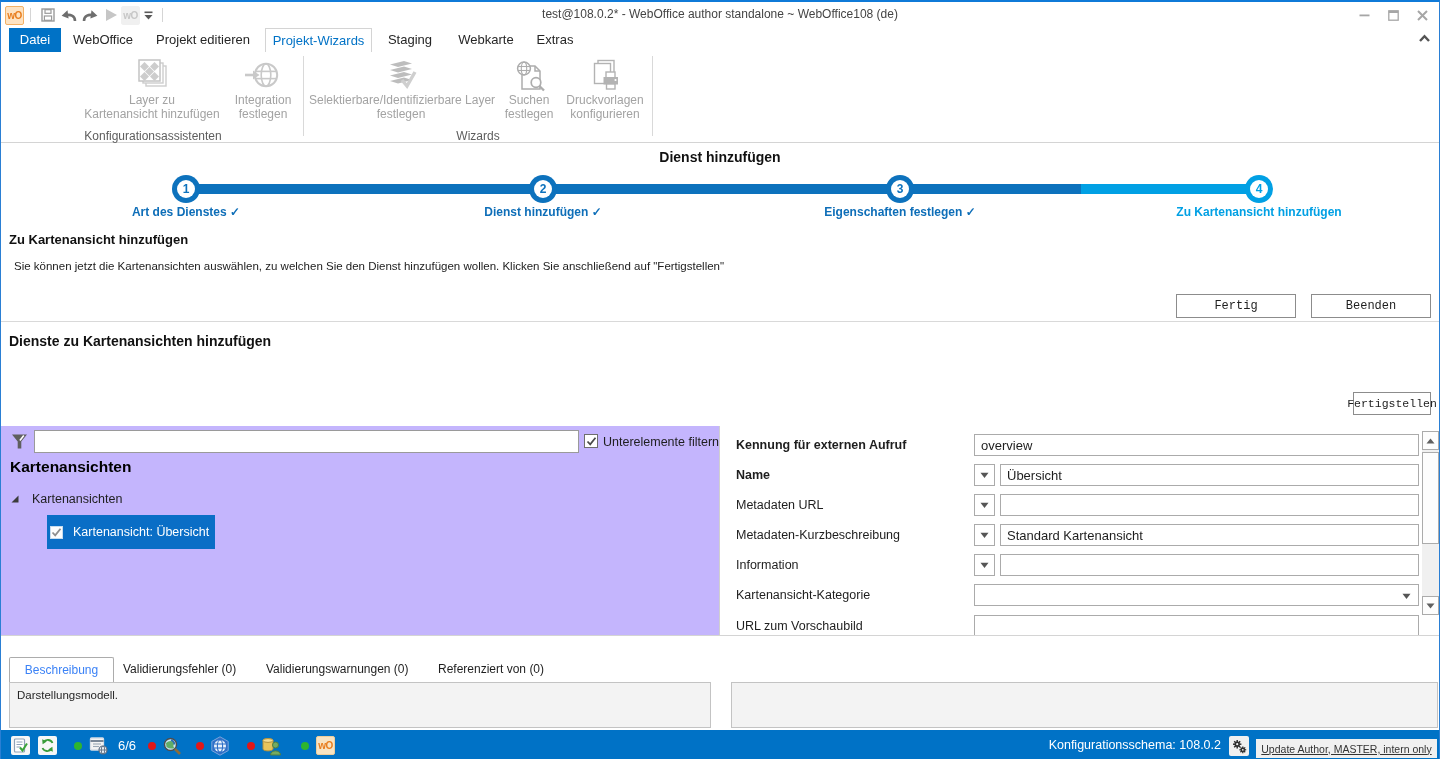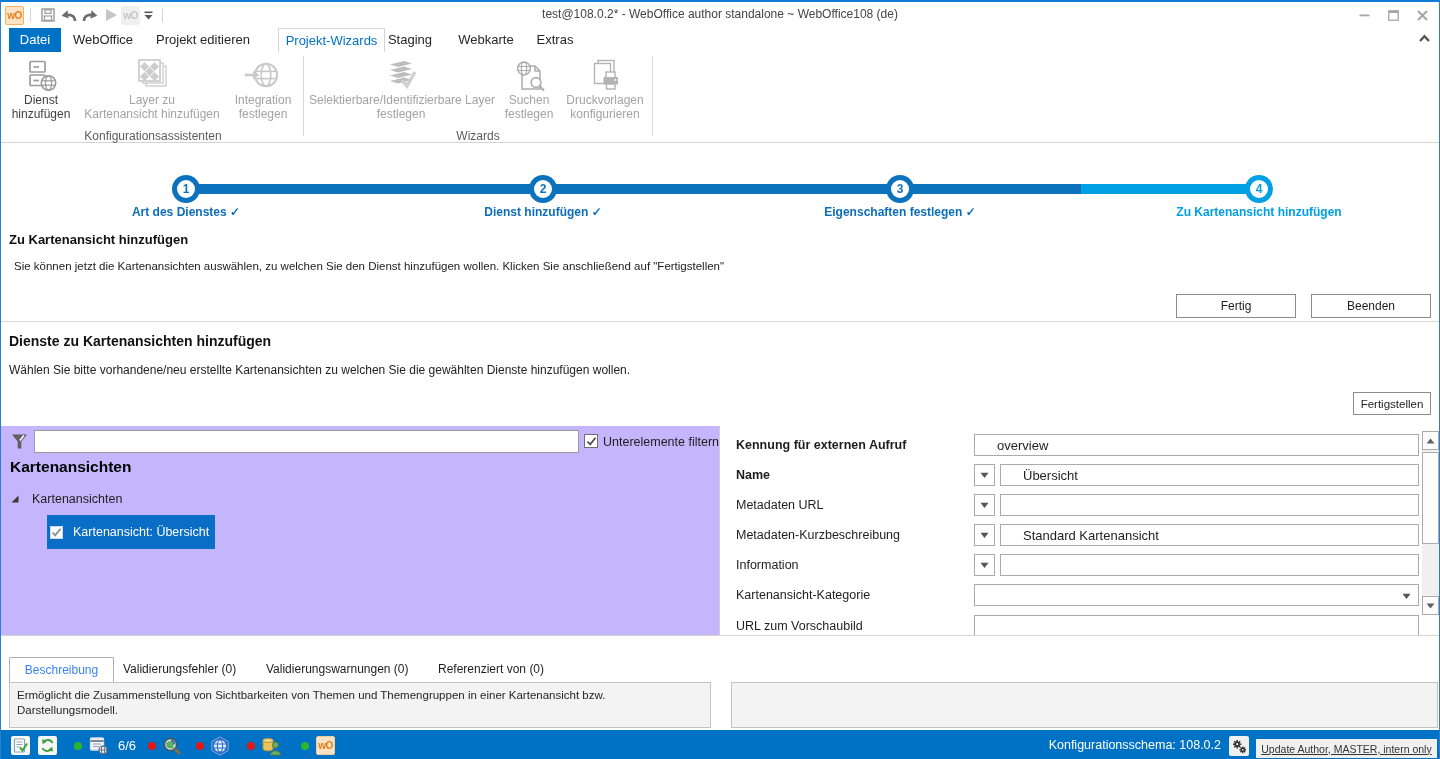--- a/index.html
+++ b/index.html
@@ -23,21 +23,21 @@
   .qat-btn { width:21px; height:20px; display:flex; align-items:center; justify-content:center; }
   .win-title { position:absolute; top:5px; left:0; width:100%; text-align:center; font-size:12px; color:#444; }
   .win-controls { position:absolute; right:2px; top:0; display:flex; }
   .win-btn { width:29px; height:26px; display:flex; align-items:center; justify-content:center; }
 
   
   .tabrow { position:absolute; left:0; top:26px; width:1438px; height:24px; background:#fff; }
   .tab { position:absolute; top:0; height:24px; font-size:13px; line-height:24px; color:#262626; white-space:nowrap; }
   .tab-center { transform:translateX(-50%); }
   .tab-file { left:8px; width:52px; background:#0072c6; color:#fff; text-align:center; height:25px; }
-  .tab-selected { background:#fff; border:1px solid #d4d4d4; border-bottom:none; color:#0072c6; text-align:center;margin-left:13px; }
+  .tab-selected { background:#fff; border:1px solid #d4d4d4; border-bottom:none; color:#0072c6; text-align:center; }
   .ribbon-collapse { position:absolute; right:8px; top:31px; width:13px; height:11px; }
 
   
   .ribbon { position:absolute; left:0; top:50px; width:1438px; height:91px; background:#fff; border-bottom:1px solid #d4d4d4; }
   .rbtn { position:absolute; top:4px; height:82px; text-align:center; }
   .rbtn .ric { height:38px; display:flex; align-items:flex-start; justify-content:center; padding-top:2px; }
   .rbtn .rlabel { font-size:12px; line-height:13.5px; color:#3f3f3f; white-space:nowrap; }
   .rbtn-disabled .rlabel { color:#a3a3a3; }
   .rgroup-label { position:absolute; top:77px; font-size:12px; color:#5d5d5d; transform:translateX(-50%); white-space:nowrap; }
   .rgroup-sep { position:absolute; top:4px; width:1px; height:80px; background:#d9d9d9; }
@@ -53,21 +53,21 @@
   .step-done { background:#0d72bd; } .step-done .inner { color:#0d72bd; }
   .step-current { background:#01a0e4; } .step-current .inner { color:#01a0e4; }
   .step-label { position:absolute; top:203px; transform:translateX(-50%); font-size:12px; font-weight:bold; white-space:nowrap; }
   .step-label-done { color:#0e6eb8; }
   .step-label-current { color:#01a0e4; }
 
   
   .sec1-heading { position:absolute; left:8px; top:230px; font-size:13px; font-weight:bold; color:#111; }
   .sec1-desc { position:absolute; left:13px; top:258px; font-size:11.5px; color:#222; }
   .btn { position:absolute; background:#fff; border:1px solid #8c8c8c; font-size:12px; color:#1e1e1e;
-    display:flex; align-items:center; justify-content:center; font-family:Liberation Sans, sans-serif; }
+    display:flex; align-items:center; justify-content:center; font-family:Liberation Mono, monospace; }
   .btn-fertig  { left:1175px; top:292px; width:120px; height:24px; }
   .btn-beenden { left:1310px; top:292px; width:120px; height:24px; }
   .divider-h1 { position:absolute; left:0; top:319px; width:1438px; height:1px; background:#d9d9d9; }
 
   
   .sec2-heading { position:absolute; left:8px; top:331px; font-size:14px; font-weight:bold; color:#111; }
   .sec2-desc { position:absolute; left:8px; top:361px; font-size:12px; color:#222; }
   .btn-fertigstellen { left:1352px; top:390px; width:78px; height:23px; font-size:11.5px; }
 
   
@@ -90,21 +90,21 @@
   .tree-cb { width:13px; height:13px; background:#fdfdfd; border:1px solid #c7dcee; display:flex; align-items:center; justify-content:center; }
   .tree-child-label { margin-left:10px; font-size:12.5px; color:#fff; }
 
   
   .frow { position:absolute; left:0; height:22px; }
   .flabel { position:absolute; left:16px; top:4px; font-size:12.5px; color:#1e1e1e; white-space:nowrap; }
   .flabel-bold { font-weight:bold; }
   .fdrop { position:absolute; left:254px; top:0; width:21px; height:22px; background:#fff; border:1px solid #ababab;
     display:flex; align-items:center; justify-content:center; }
   .finput { position:absolute; top:0; height:22px; border:1px solid #ababab; background:#fff;
-    font-family:"Liberation Sans",sans-serif; font-size:13px; color:#1e1e1e; padding:0 22px; outline:none; }
+    font-family:"Liberation Sans",sans-serif; font-size:13px; color:#1e1e1e; padding:0 6px; outline:none; }
   .finput-plain { left:254px; width:445px; }
   .finput-drop { left:280px; width:419px; }
   .fcombo { position:absolute; left:254px; top:0; width:445px; height:22px; border:1px solid #ababab; background:#fff; }
   .fcombo-arrow { position:absolute; right:7px; top:8px; }
 
   
   .sbar { position:absolute; left:702px; top:5px; width:17px; height:184px; background:#f0f0f0; }
   .sbar-btn { position:absolute; left:0; width:17px; height:19px; background:#fdfdfd; border:1px solid #ababab;
     display:flex; align-items:center; justify-content:center; }
   .sbar-up { top:0; } .sbar-down { top:165px; }
@@ -211,36 +211,20 @@
     <div class="tab tab-center" style="left:554px">Extras</div>
   </div>
   <div class="ribbon-collapse">
     <svg width="13" height="11" viewBox="0 0 13 11">
       <path d="M2 8 L6.5 3.2 L11 8" fill="none" stroke="#555" stroke-width="2.4"></path>
     </svg>
   </div>
 
   <div class="ribbon">
 
-    <div class="rbtn" style="left:6px;width:68px">
-      <div class="ric">
-        <svg width="36" height="36" viewBox="0 0 36 36">
-          <rect x="7" y="3.5" width="15" height="10.5" rx="1" fill="#fff" stroke="#9c9c9c" stroke-width="1.7"></rect>
-          <line x1="10.5" y1="9" x2="16" y2="9" stroke="#9c9c9c" stroke-width="1.7"></line>
-          <rect x="7" y="17" width="15" height="10.5" rx="1" fill="#fff" stroke="#9c9c9c" stroke-width="1.7"></rect>
-          <line x1="10.5" y1="22.5" x2="16" y2="22.5" stroke="#9c9c9c" stroke-width="1.7"></line>
-          <circle cx="25.5" cy="25" r="7.2" fill="#fff" stroke="#9c9c9c" stroke-width="1.6"></circle>
-          <ellipse cx="25.5" cy="25" rx="3.1" ry="7.2" fill="none" stroke="#9c9c9c" stroke-width="1.2"></ellipse>
-          <line x1="18.6" y1="22.8" x2="32.4" y2="22.8" stroke="#9c9c9c" stroke-width="1.2"></line>
-          <line x1="18.6" y1="27.2" x2="32.4" y2="27.2" stroke="#9c9c9c" stroke-width="1.2"></line>
-        </svg>
-      </div>
-      <div class="rlabel">Dienst</div>
-      <div class="rlabel">hinzufügen</div>
-    </div>
 
     <div class="rbtn rbtn-disabled" style="left:81px;width:140px">
       <div class="ric">
         <svg width="36" height="36" viewBox="0 0 36 36">
           <rect x="12" y="8" width="20" height="20" fill="#fff" stroke="#cdcdcd" stroke-width="1.4"></rect>
           <rect x="9" y="5" width="20" height="20" fill="#fff" stroke="#cdcdcd" stroke-width="1.4"></rect>
           <rect x="5" y="2" width="21" height="21" fill="#fff" stroke="#c4c4c4" stroke-width="1.5"></rect>
           <g fill="#cdcdcd">
             <polygon points="10.5,4 15,8.5 10.5,13 6,8.5"></polygon>
             <polygon points="20.5,4 25,8.5 20.5,13 16,8.5"></polygon>
@@ -317,20 +301,21 @@
         </svg>
       </div>
       <div class="rlabel">Druckvorlagen</div>
       <div class="rlabel">konfigurieren</div>
     </div>
 
     <div class="rgroup-sep" style="left:651px"></div>
     <div class="rgroup-label" style="left:477px">Wizards</div>
   </div>
 
+  <div class="wizard-title">Dienst hinzufügen</div>
 
   <div class="progress-track-done"></div>
   <div class="progress-track-current"></div>
 
   <div class="step-circle step-done" style="left:171px">
     <div class="inner">1</div>
   </div>
   <div class="step-circle step-done" style="left:528px">
     <div class="inner">2</div>
   </div>
@@ -346,21 +331,20 @@
   <div class="step-label step-label-done" style="left:899px">Eigenschaften festlegen ✓</div>
   <div class="step-label step-label-current" style="left:1258px">Zu Kartenansicht hinzufügen</div>
 
   <div class="sec1-heading">Zu Kartenansicht hinzufügen</div>
   <div class="sec1-desc">Sie können jetzt die Kartenansichten auswählen, zu welchen Sie den Dienst hinzufügen wollen. Klicken Sie anschließend auf "Fertigstellen"</div>
   <div class="btn btn-fertig">Fertig</div>
   <div class="btn btn-beenden">Beenden</div>
   <div class="divider-h1"></div>
 
   <div class="sec2-heading">Dienste zu Kartenansichten hinzufügen</div>
-  <div class="sec2-desc">Wählen Sie bitte vorhandene/neu erstellte Kartenansichten zu welchen Sie die gewählten Dienste hinzufügen wollen.</div>
   <div class="btn btn-fertigstellen">Fertigstellen</div>
 
   <div class="panel-left">
     <svg class="funnel" width="17" height="17" viewBox="0 0 17 17">
       <path d="M1 1.5 L16 1.5 L10.3 8.5 L10.3 15.5 L6.7 15.5 L6.7 8.5 Z" fill="#5f5f5f"></path>
       <path d="M12.8 2.5 L8.9 7.6" stroke="#fff" stroke-width="1.6"></path>
     </svg>
     <input class="filter-input" type="text" value="" style="">
     <div class="cb filter-cb">
       <svg width="11" height="11" viewBox="0 0 11 11">
@@ -463,21 +447,20 @@
   </div>
 
   <div class="divider-h2"></div>
 
   <div class="btab btab-selected">Beschreibung</div>
   <div class="btab" style="left:122px">Validierungsfehler (0)</div>
   <div class="btab" style="left:265px">Validierungswarnungen (0)</div>
   <div class="btab" style="left:437px">Referenziert von (0)</div>
 
   <div class="bbox bbox-left">
-    <div class="bbox-line">Ermöglicht die Zusammenstellung von Sichtbarkeiten von Themen und Themengruppen in einer Kartenansicht bzw.</div>
     <div class="bbox-line">Darstellungsmodell.</div>
   </div>
   <div class="bbox bbox-right"></div>
 
   <div class="statusbar">
     <div class="sb-left">
       <div class="sb-plaque">
         <svg width="15" height="15" viewBox="0 0 15 15">
           <rect x="1.5" y="1" width="10" height="13" rx="1" fill="#fff" stroke="#8fa2b8" stroke-width="1.2"></rect>
           <line x1="3.5" y1="4" x2="9.5" y2="4" stroke="#8fa2b8" stroke-width="1"></line>

